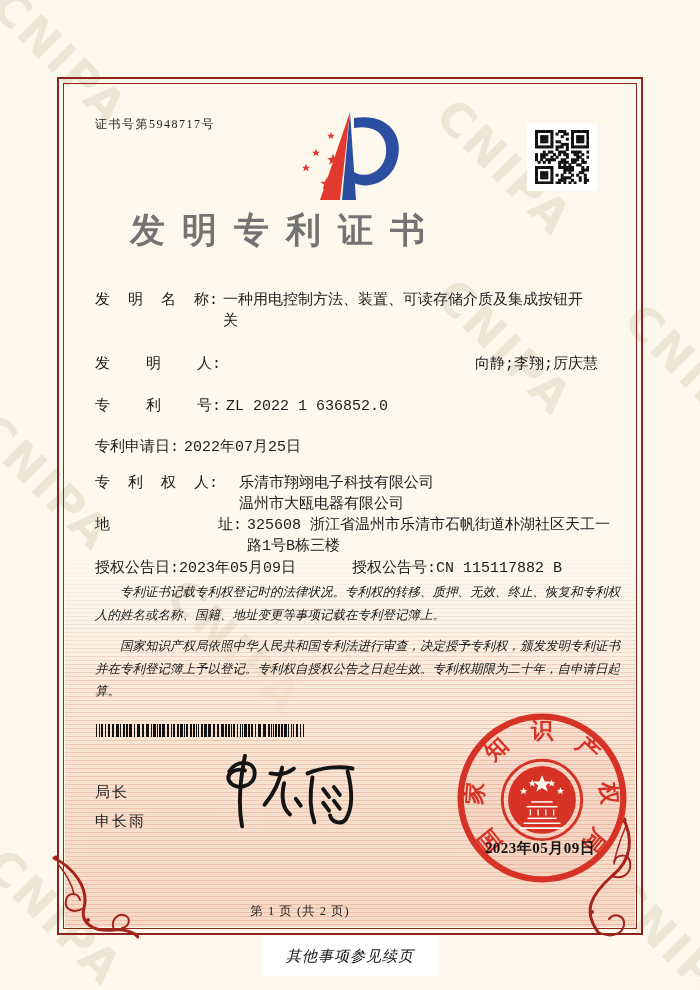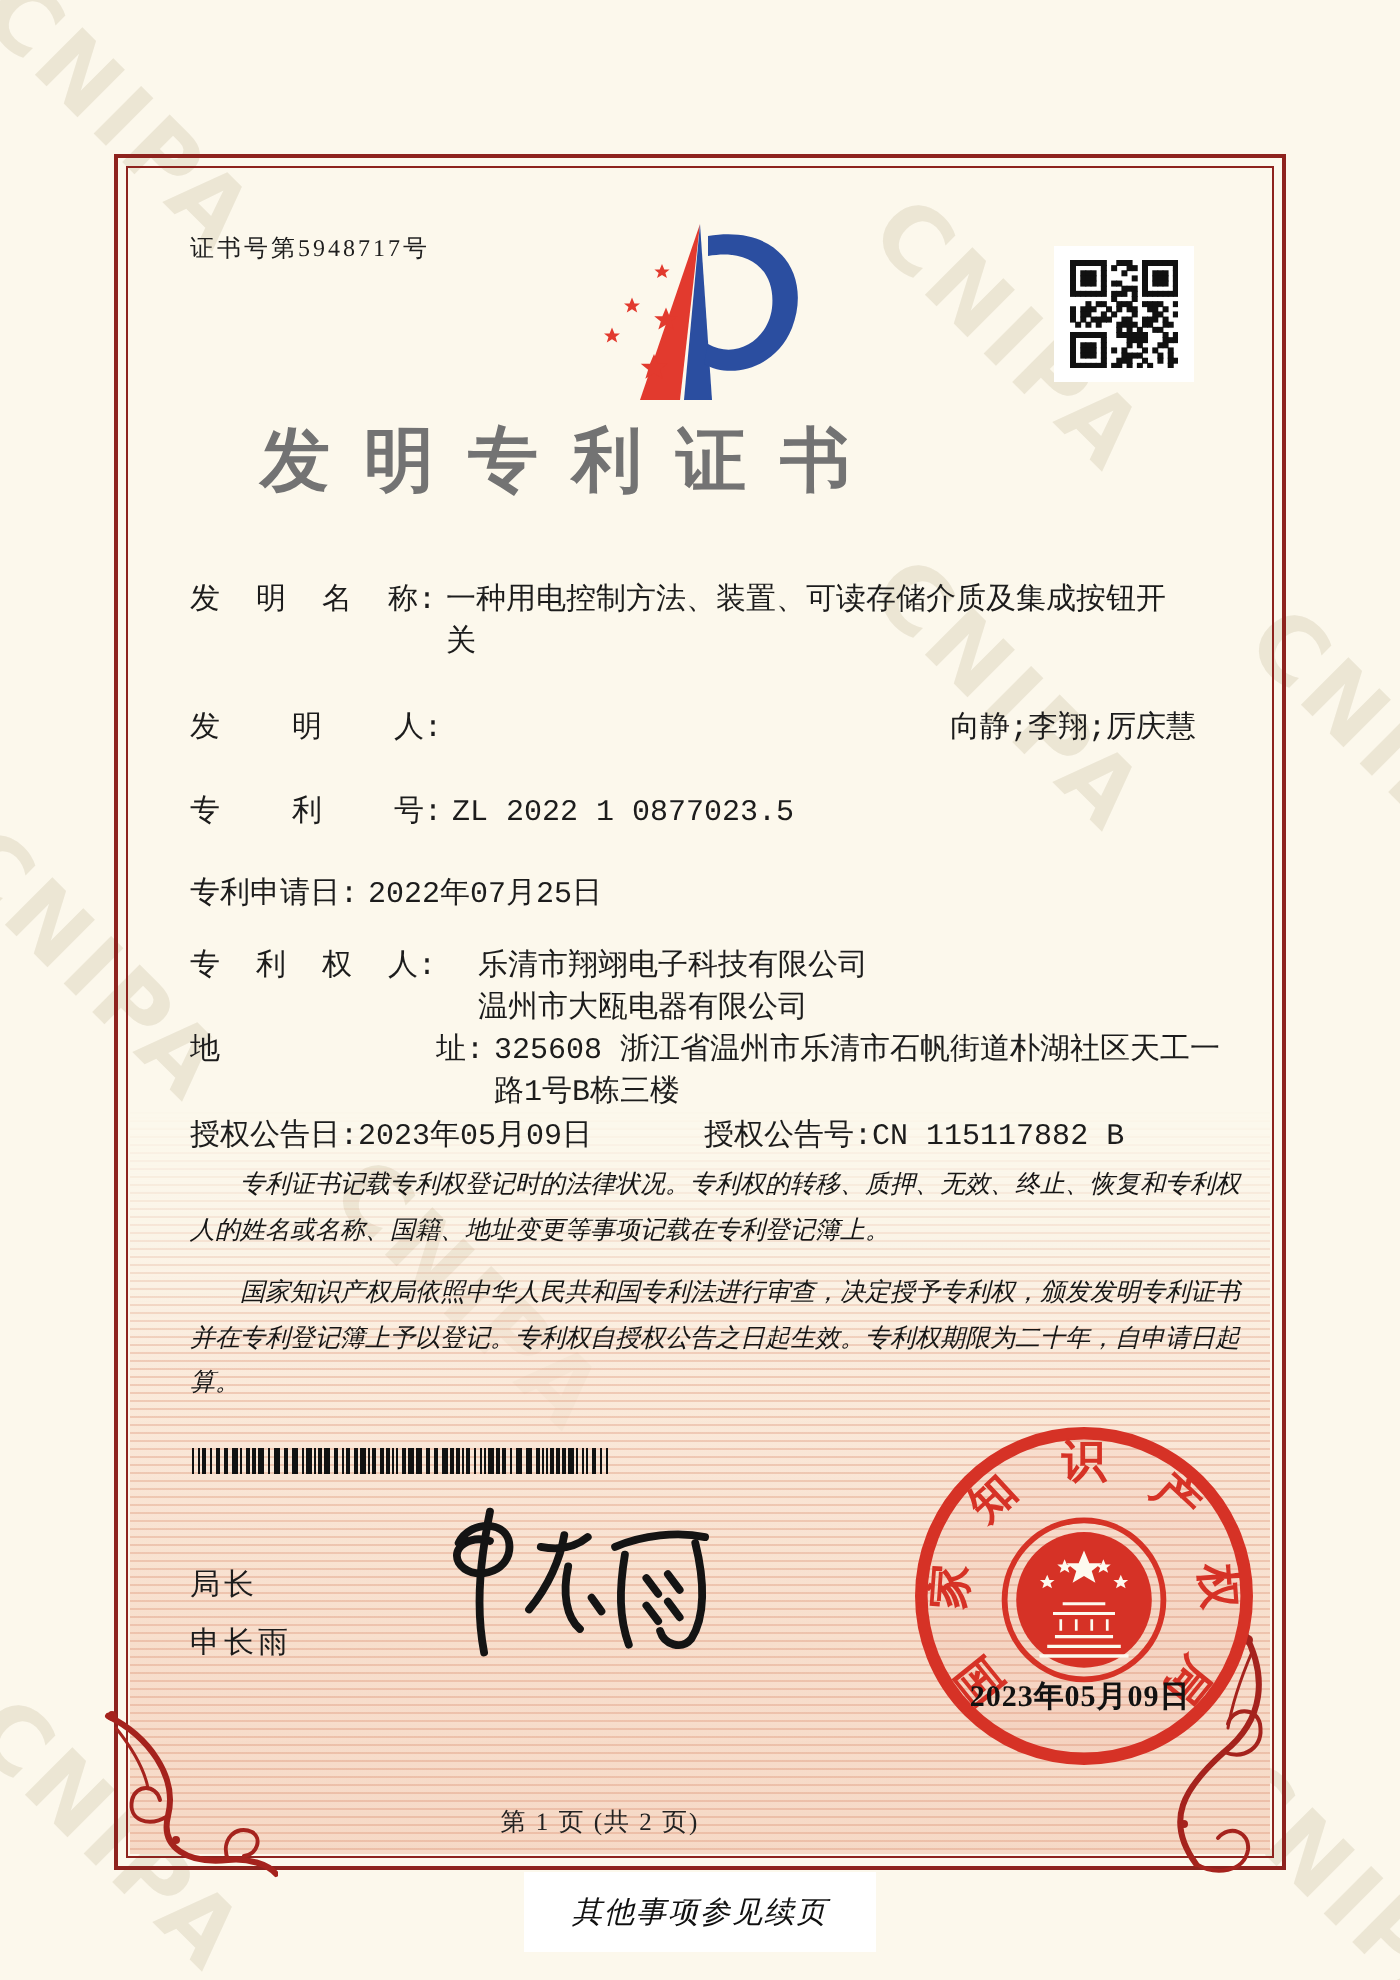--- a/index.html
+++ b/index.html
@@ -333,21 +333,21 @@
     <div class="frow mb22">
       <span class="flabel">发  明  名  称:</span>
       <span class="fvalue">一种用电控制方法、装置、可读存储介质及集成按钮开关</span>
     </div>
     <div class="frow mb21">
       <span class="flabel">发    明    人:</span>
       <span class="fvalue">向静;李翔;厉庆慧</span>
     </div>
     <div class="frow mb20">
       <span class="flabel">专    利    号:</span>
-      <span class="fvalue">ZL 2022 1 0877023.5</span>
+      <span class="fvalue">ZL 2022 1 636852.0</span>
     </div>
     <div class="frow mb15">
       <span class="flabel">专利申请日:</span>
       <span class="fvalue">2022年07月25日</span>
     </div>
     <div class="frow mb0">
       <span class="flabel">专  利  权  人:</span>
       <span class="fvalue">乐清市翔翊电子科技有限公司
 温州市大瓯电器有限公司</span>
     </div>

